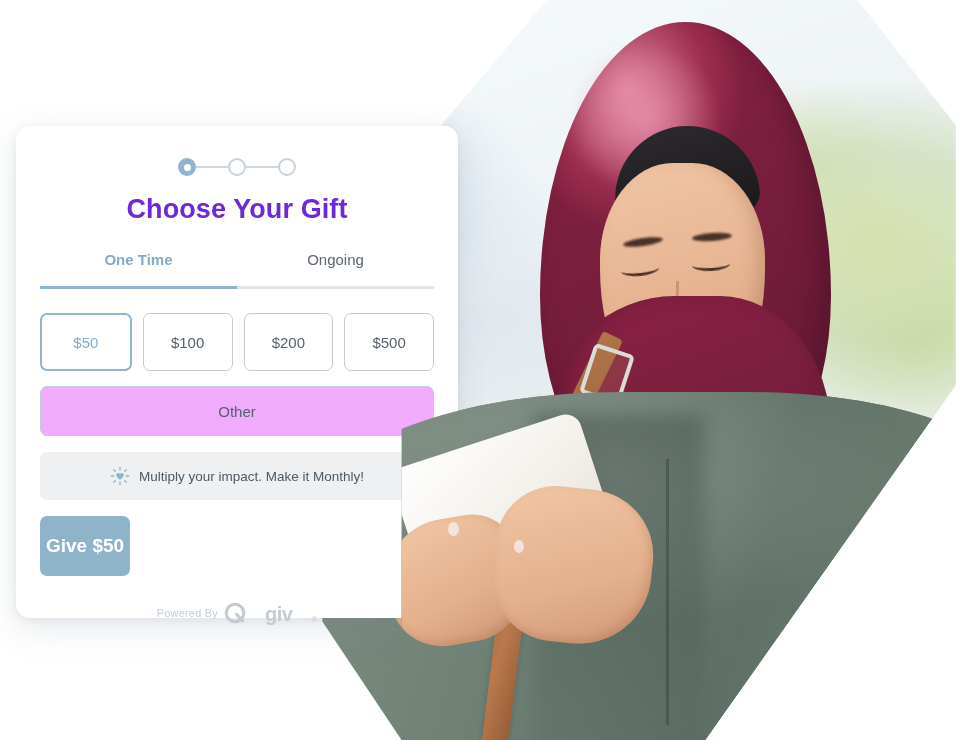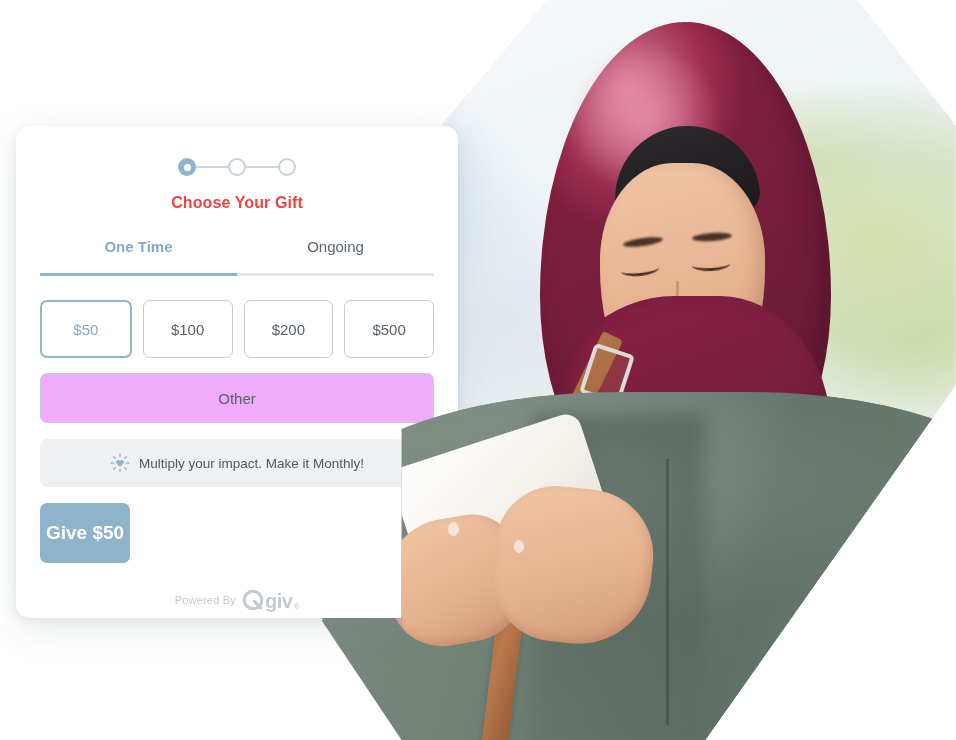--- a/index.html
+++ b/index.html
@@ -335,23 +335,23 @@
   }
   .step-line {
     width: 32px;
     height: 2px;
     background: #ccd6dc;
   }
 
   #card-title {
     margin: 18px 0 0 0;
     text-align: center;
-    font-size: 16px;
+    font-size: 27px;
     font-weight: bold;
-    color: #ef4444;
+    color: #6d28d9;
     letter-spacing: .1px;
   }
 
   .tabs {
     display: flex;
     margin: 26px 24px 4px 24px;
   }
   .tab {
     flex: 1;
     text-align: center;
@@ -445,21 +445,21 @@
     align-items: center;
     justify-content: center;
     gap: 6px;
     margin-top: 26px;
     color: #c3cbd1;
   }
   #powered-by-label { font-size: 11px; letter-spacing: .2px; }
   #qgiv-wordmark {
     display: flex;
     align-items: flex-end;
-    gap: 1px;
+    gap: 19px;
   }
   #qgiv-text {
     font-size: 20px;
     font-weight: bold;
     color: #c3cbd1;
     letter-spacing: -.5px;
     line-height: 1;
   }
   #qgiv-reg { font-size: 8px; color: #c3cbd1; }
 </style>

